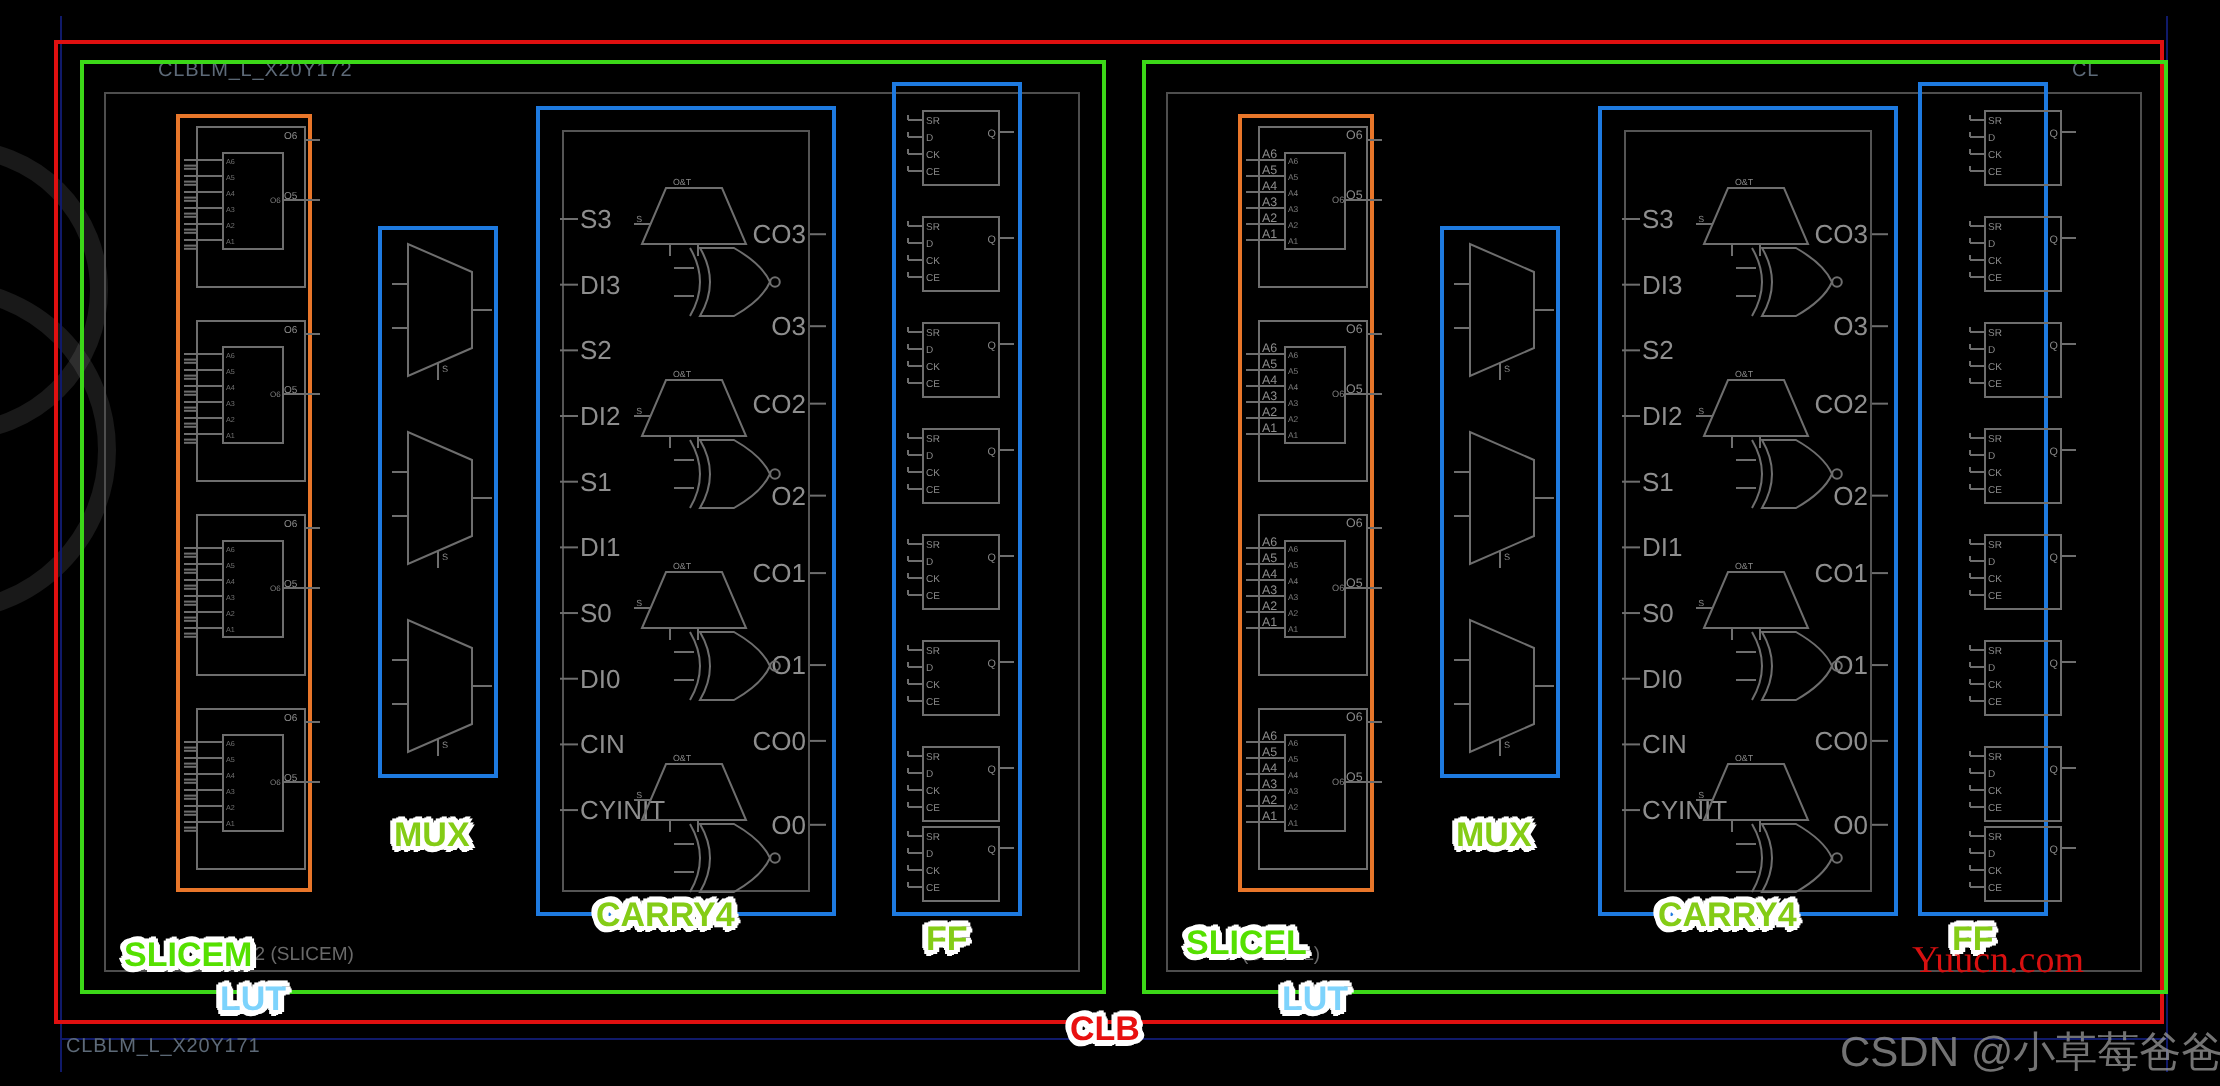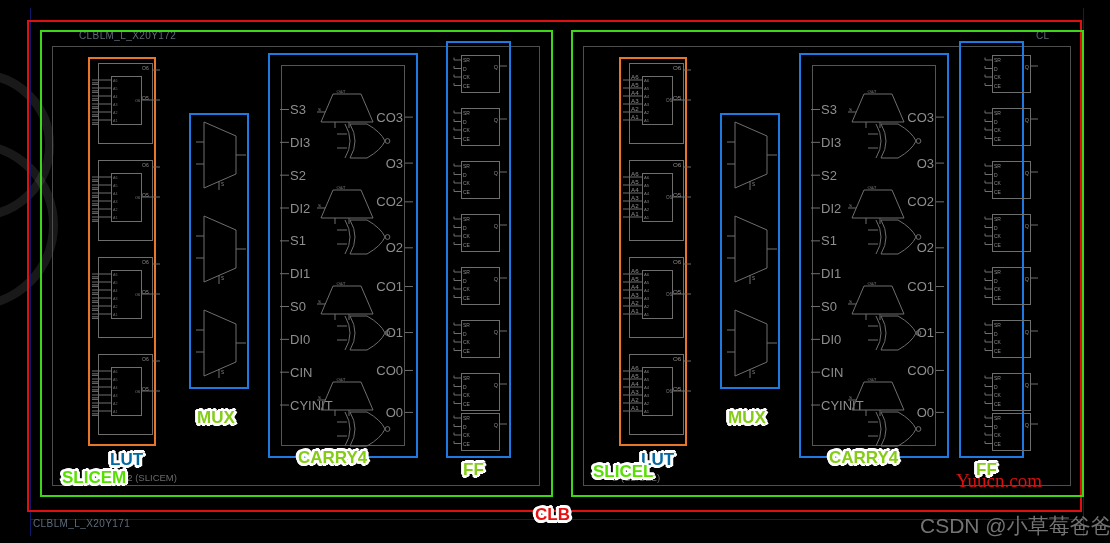--- a/index.html
+++ b/index.html
@@ -23,21 +23,21 @@
 
   
   .tile-name{position:absolute;color:#5d6a78;font-size:10px;white-space:nowrap;letter-spacing:.4px;}
   .slice-name{position:absolute;color:#6a6a6a;font-size:9.5px;white-space:nowrap;}
   .ann-wrap{position:absolute;font-weight:bold;white-space:nowrap;}
   .ann-wrap .t{position:relative;display:inline-block;
        text-shadow:
          -2px -2px 0 #fff, 2px -2px 0 #fff, -2px 2px 0 #fff, 2px 2px 0 #fff,
          -2.5px 0 0 #fff, 2.5px 0 0 #fff, 0 -2.5px 0 #fff, 0 2.5px 0 #fff,
          -3px -1px 0 #fff, 3px 1px 0 #fff, 1px -3px 0 #fff, -1px 3px 0 #fff;}
-  .c-orange{color:#0369a1;}
+  .c-orange{color:#7dd3fc;margin-top:40px;}
   .c-blue{color:#84cc16;}
   .c-green{color:#55e000;}
   .c-red{color:#e81010;text-align:center;}
 
   
   .wm-yuucn{position:absolute;color:#d81010;font-family:"Liberation Serif",serif;
             font-size:19px;white-space:nowrap;}
   .wm-csdn{position:absolute;color:#9a9a9a;font-family:"Liberation Sans",sans-serif;
            font-size:21px;white-space:nowrap;opacity:.75;}
   .wm-arc{position:absolute;border:9px solid rgba(190,190,190,.13);border-radius:50%;

